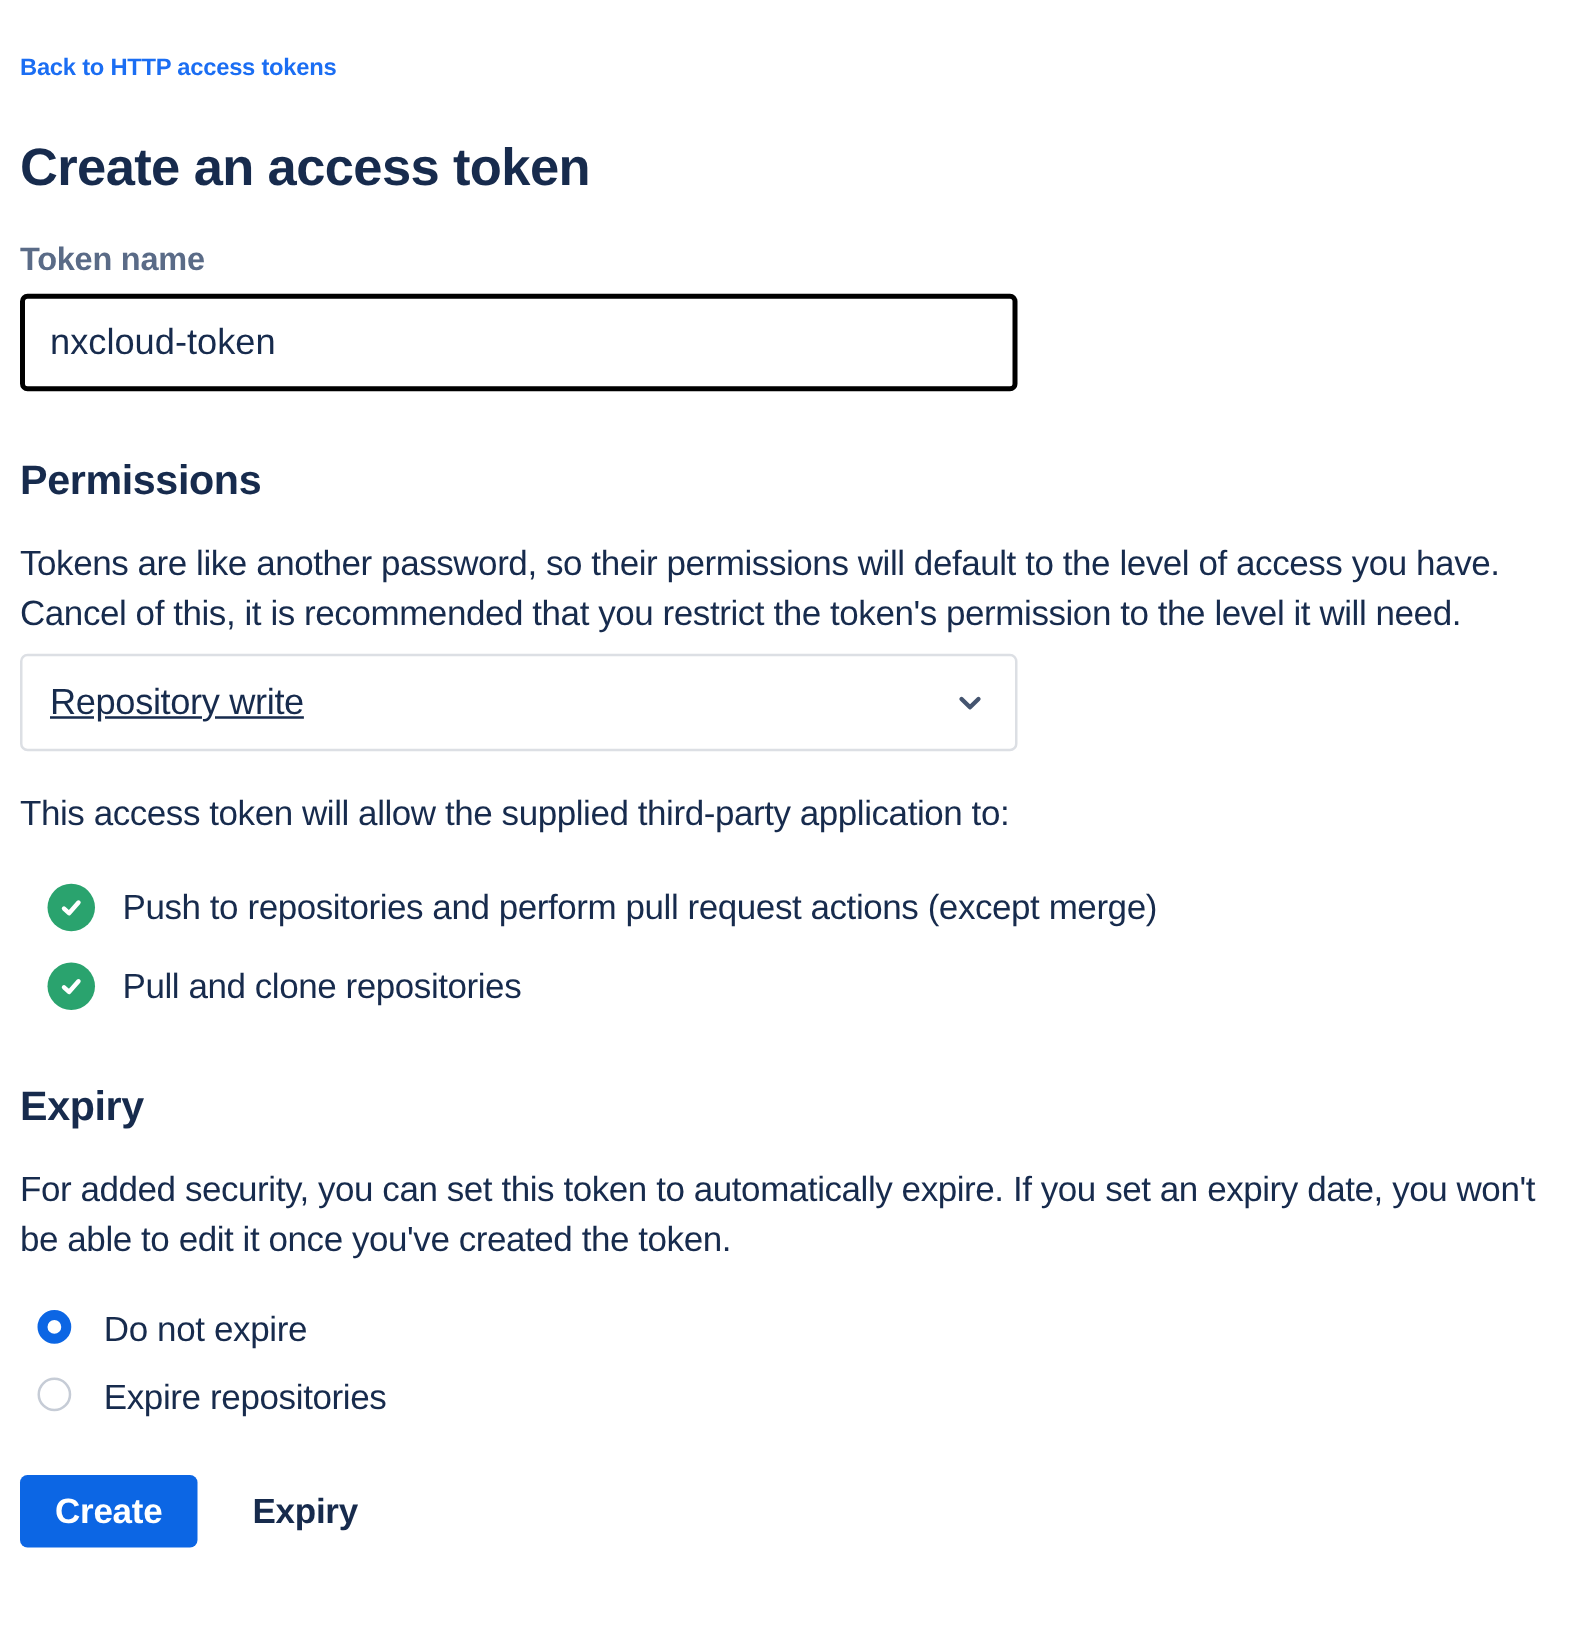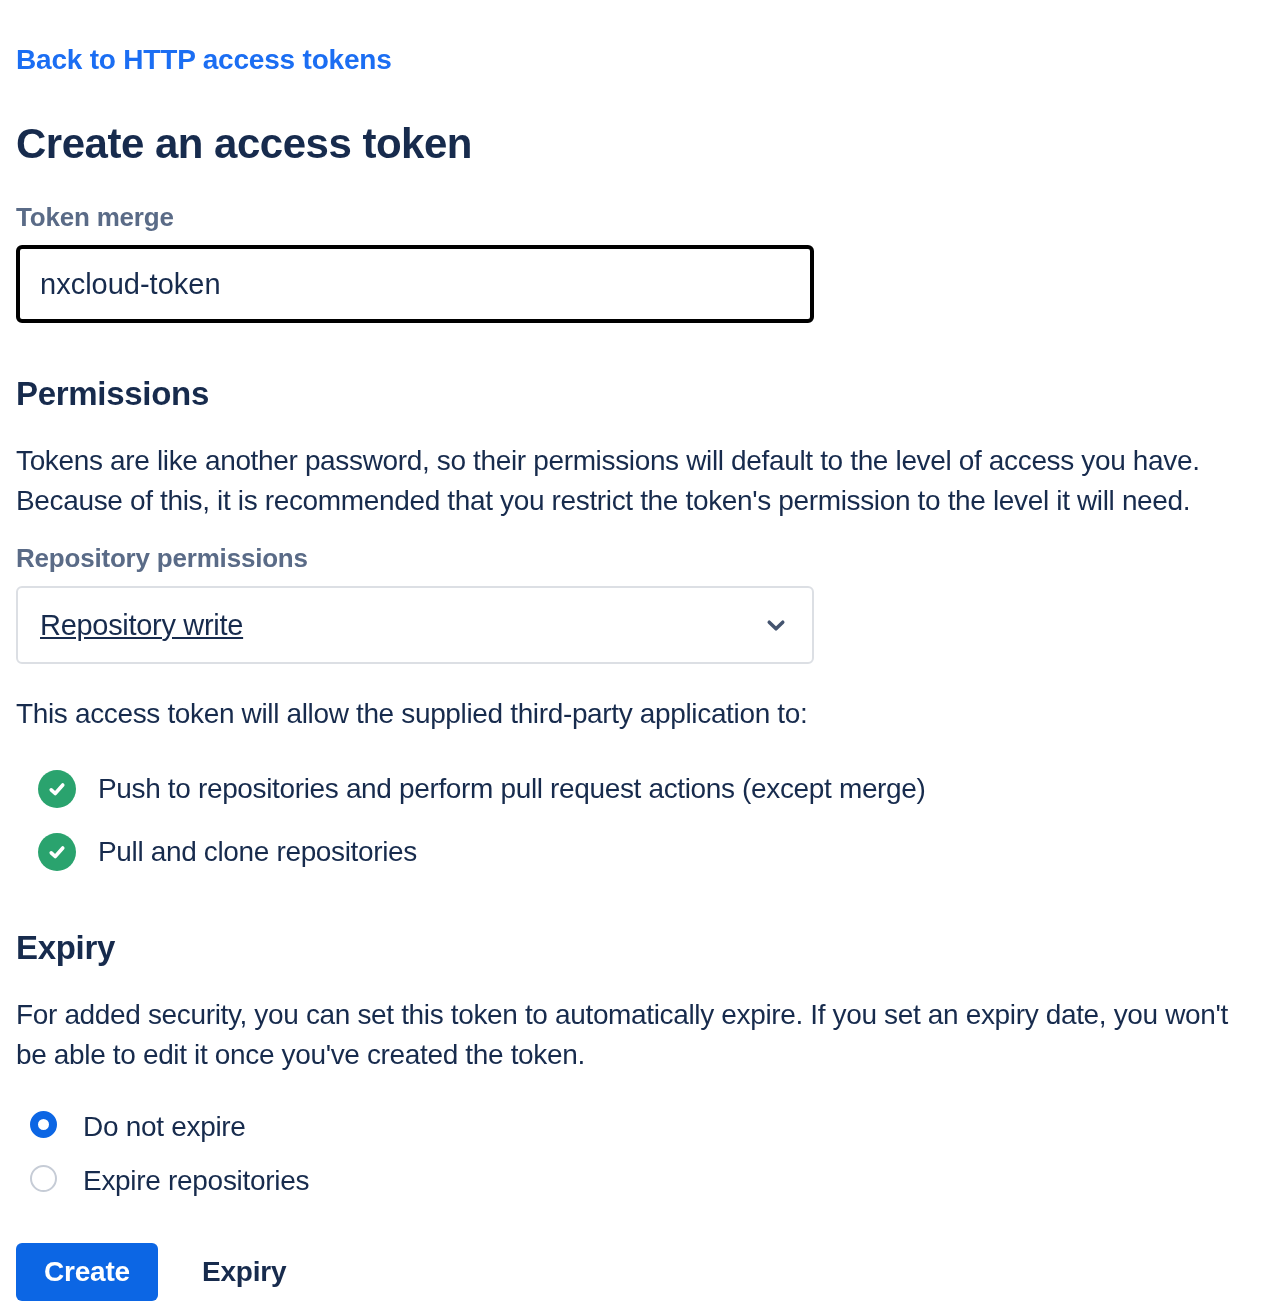--- a/index.html
+++ b/index.html
@@ -10,21 +10,21 @@
     width: 1274px;
   }
   .page {
     width: 1274px;
     min-height: 1308px;
     padding: 44px 40px 20px 16px;
   }
   .back-link {
     display: inline-block;
     color: #1B6EF3;
-    font-size: 28px;
+    font-size: 19px;
     font-weight: 700;
     letter-spacing: -0.2px;
     text-decoration: none;
     cursor: pointer;
   }
   h1 {
     margin: 44px 0 0 0;
     font-size: 42px;
     font-weight: 700;
     letter-spacing: -0.5px;
@@ -176,28 +176,27 @@
 </style>
 </head>
 <body>
 
 <div class="page">
 
   <a class="back-link" href="#">Back to HTTP access tokens</a>
 
   <h1>Create an access token</h1>
 
-  <label class="field-label">Token merge</label>
+  <label class="field-label">Token name</label>
   <input class="text-input" type="text" value="nxcloud-token" style="">
 
   <h2>Permissions</h2>
 
-  <p class="para">Tokens are like another password, so their permissions will default to the level of access you have. Because of this, it is recommended that you restrict the token's permission to the level it will need.</p>
-
-  <label class="field-label tight">Repository permissions</label>
+  <p class="para">Tokens are like another password, so their permissions will default to the level of access you have. Cancel of this, it is recommended that you restrict the token's permission to the level it will need.</p>
+
 
   <div class="select">
     <span class="select-value">Repository write</span>
     <span class="chevron">
       <svg width="28" height="28" viewBox="0 0 24 24" fill="none">
         <path d="M6.2 9.6 L12 15.3 L17.8 9.6" stroke="#44546F" stroke-width="3" stroke-linecap="round" stroke-linejoin="round"></path>
       </svg>
     </span>
   </div>
 

